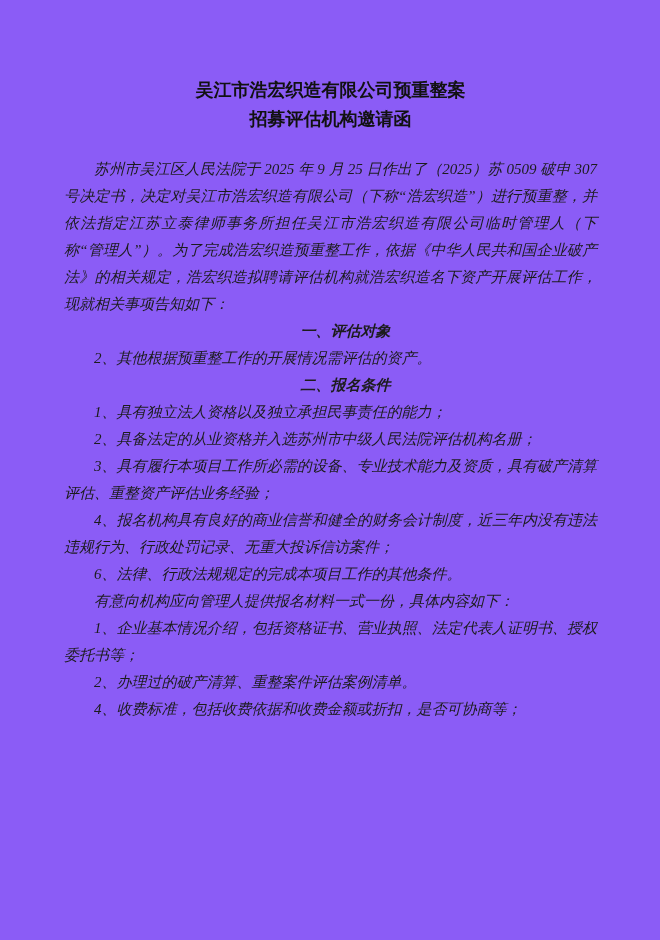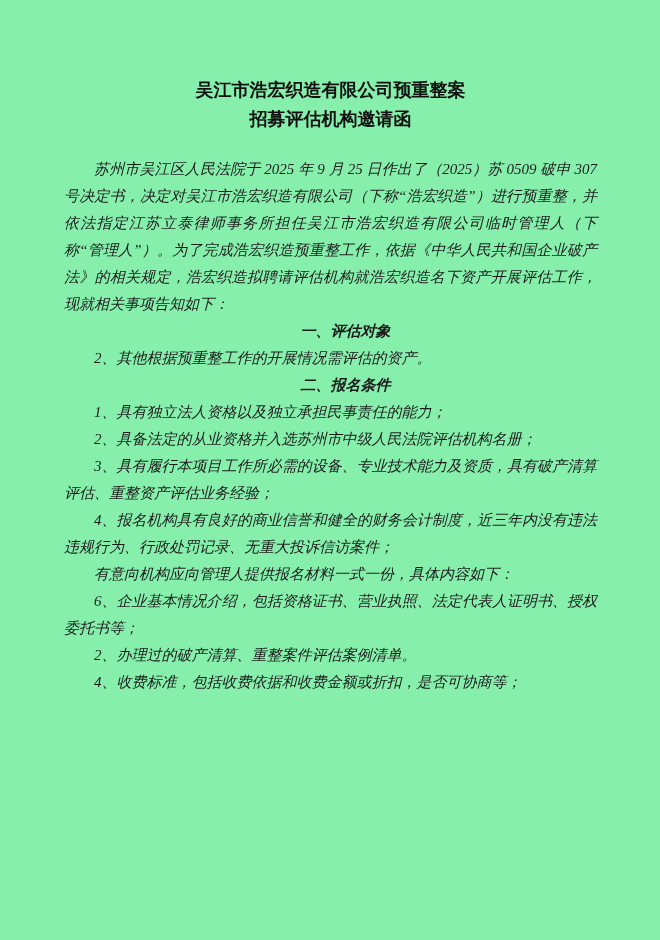--- a/index.html
+++ b/index.html
@@ -4,21 +4,21 @@
 <style>
   html, body {
     margin: 0;
     padding: 0;
     background: #ffffff;
   }
   .page {
     position: relative;
     width: 660px;
     height: 940px;
-    background: #86efac;
+    background: #8b5cf6;
     box-sizing: border-box;
     padding: 76px 63px 0 64px;
     font-family: "Liberation Serif", "DejaVu Serif", serif;
     color: #1c1c1c;
     overflow: hidden;
   }
   .title {
     font-size: 18px;
     font-weight: bold;
     text-align: center;
@@ -52,18 +52,19 @@
 
   <div class="doc-body">
     <p>苏州市吴江区人民法院于 2025 年 9 月 25 日作出了（2025）苏 0509 破申 307 号决定书，决定对吴江市浩宏织造有限公司（下称“浩宏织造”）进行预重整，并依法指定江苏立泰律师事务所担任吴江市浩宏织造有限公司临时管理人（下称“管理人”）。为了完成浩宏织造预重整工作，依据《中华人民共和国企业破产法》的相关规定，浩宏织造拟聘请评估机构就浩宏织造名下资产开展评估工作，现就相关事项告知如下：</p>
     <p class="heading">一、评估对象</p>
     <p>2、其他根据预重整工作的开展情况需评估的资产。</p>
     <p class="heading">二、报名条件</p>
     <p>1、具有独立法人资格以及独立承担民事责任的能力；</p>
     <p>2、具备法定的从业资格并入选苏州市中级人民法院评估机构名册；</p>
     <p>3、具有履行本项目工作所必需的设备、专业技术能力及资质，具有破产清算评估、重整资产评估业务经验；</p>
     <p>4、报名机构具有良好的商业信誉和健全的财务会计制度，近三年内没有违法违规行为、行政处罚记录、无重大投诉信访案件；</p>
+    <p>6、法律、行政法规规定的完成本项目工作的其他条件。</p>
     <p>有意向机构应向管理人提供报名材料一式一份，具体内容如下：</p>
-    <p>6、企业基本情况介绍，包括资格证书、营业执照、法定代表人证明书、授权委托书等；</p>
+    <p>1、企业基本情况介绍，包括资格证书、营业执照、法定代表人证明书、授权委托书等；</p>
     <p>2、办理过的破产清算、重整案件评估案例清单。</p>
     <p>4、收费标准，包括收费依据和收费金额或折扣，是否可协商等；</p>
   </div>
 </div>
 
 </body></html>

